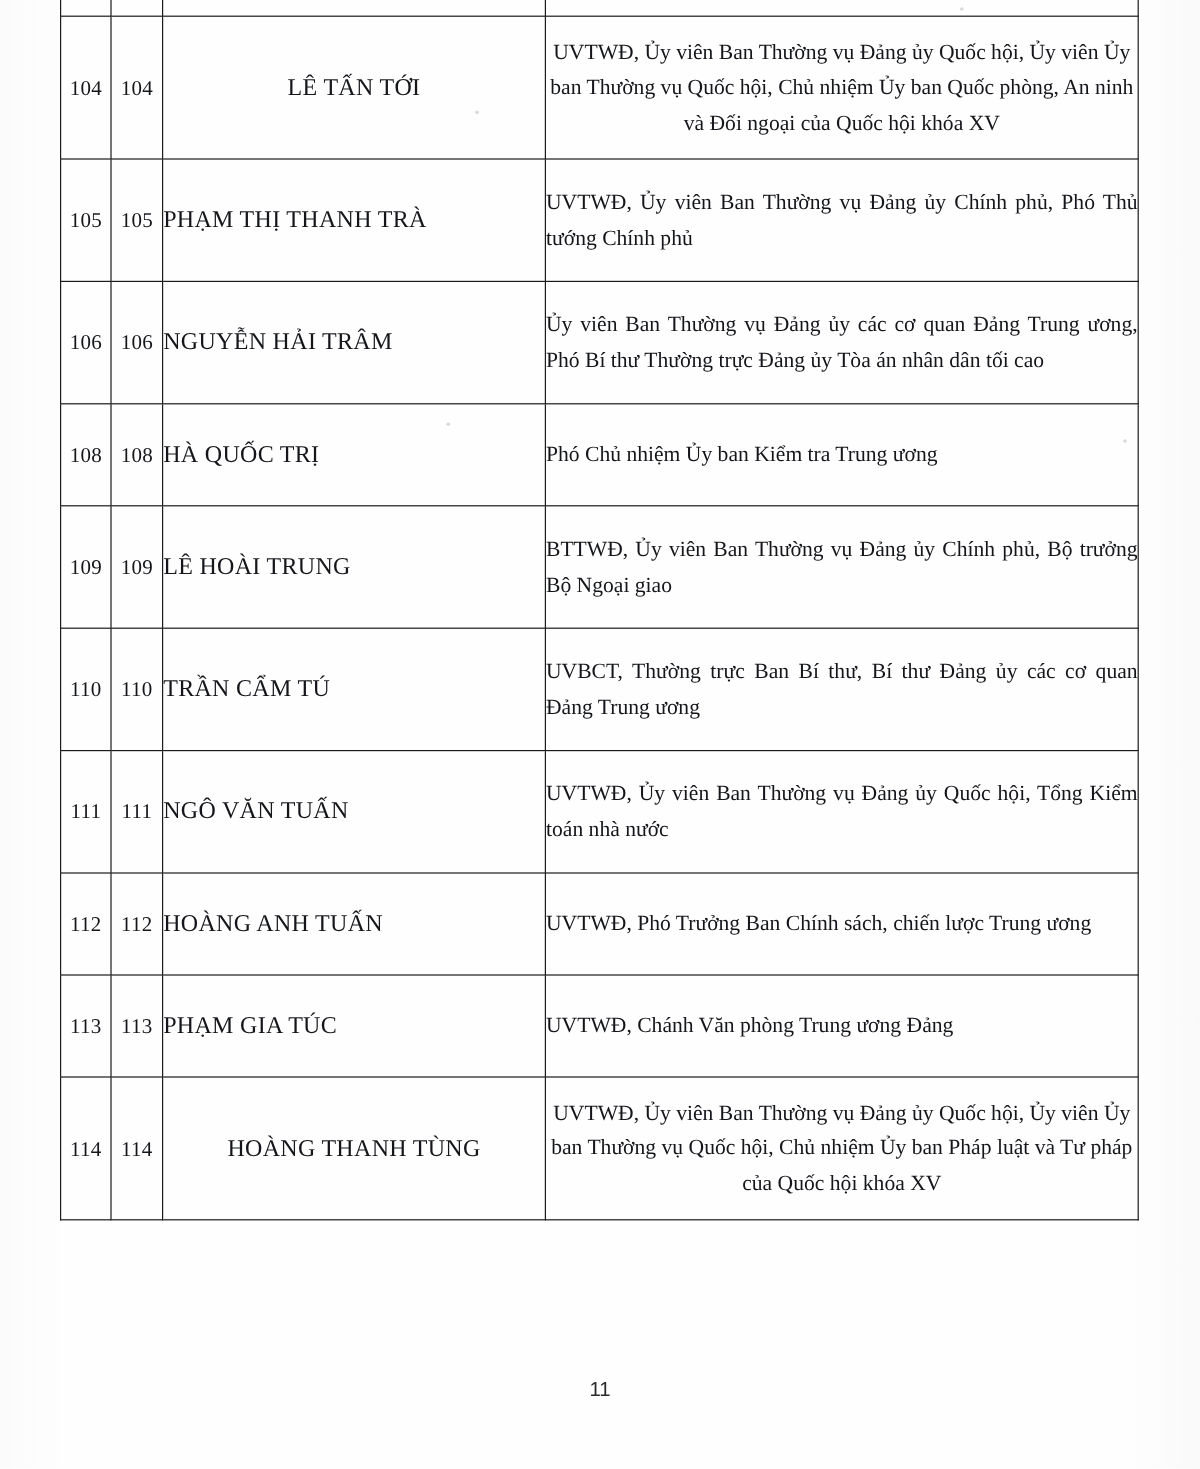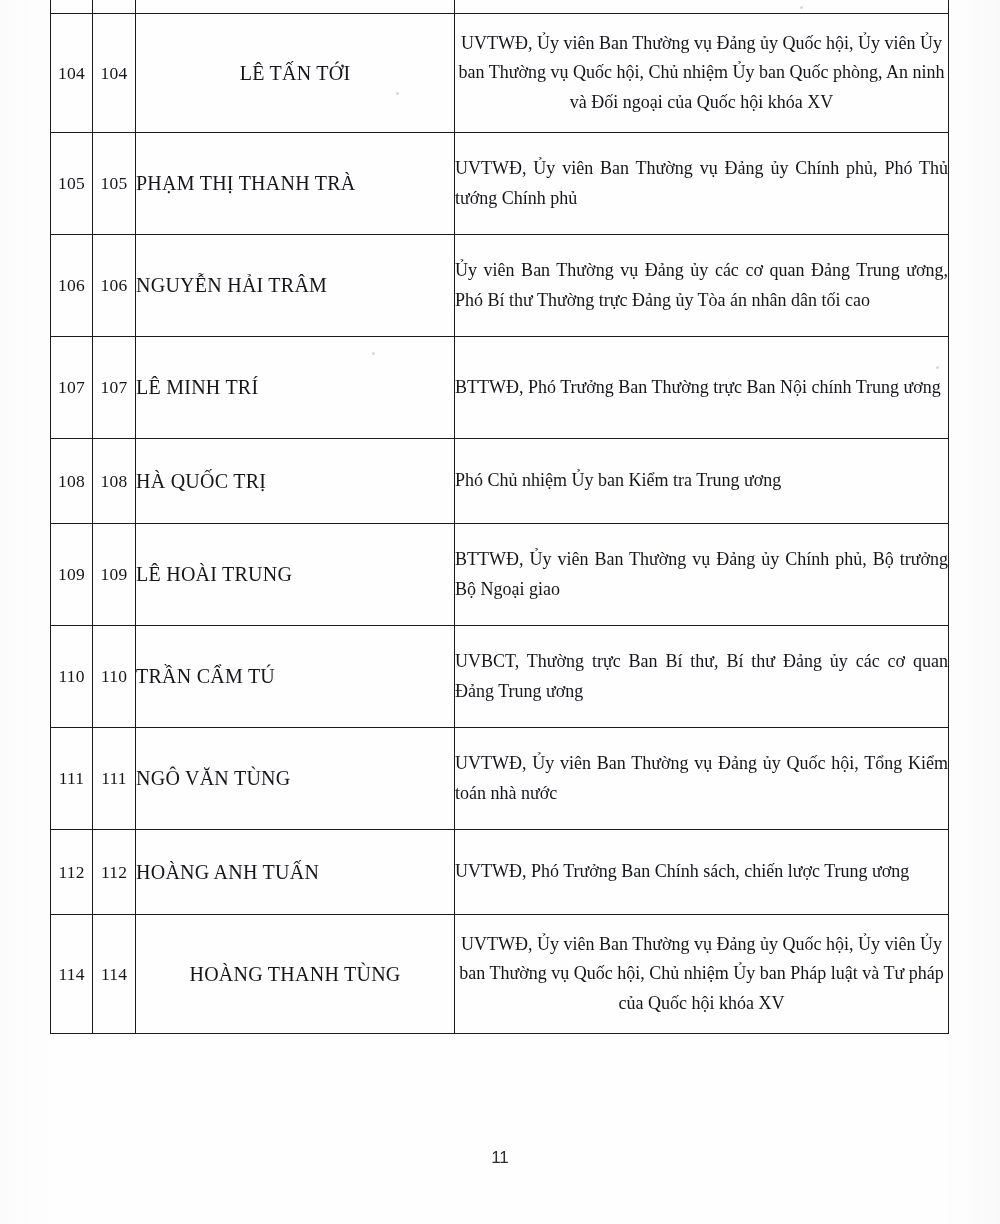--- a/index.html
+++ b/index.html
@@ -150,28 +150,20 @@
             </td>
           </tr>
           <tr class="r-med">
             <td class="seq">106</td>
             <td class="num">106</td>
             <td class="name">NGUYỄN HẢI TRÂM</td>
             <td class="pos">
               <span class="ptext">Ủy viên Ban Thường vụ Đảng ủy các cơ quan Đảng Trung ương, Phó Bí thư Thường trực Đảng ủy Tòa án nhân dân tối cao</span>
             </td>
           </tr>
-          <tr class="r-med">
-            <td class="seq">107</td>
-            <td class="num">107</td>
-            <td class="name">LÊ MINH TRÍ</td>
-            <td class="pos">
-              <span class="ptext">BTTWĐ, Phó Trưởng Ban Thường trực Ban Nội chính Trung ương</span>
-            </td>
-          </tr>
           <tr class="r-short">
             <td class="seq">108</td>
             <td class="num">108</td>
             <td class="name">HÀ QUỐC TRỊ</td>
             <td class="pos">
               <span class="ptext">Phó Chủ nhiệm Ủy ban Kiểm tra Trung ương</span>
             </td>
           </tr>
           <tr class="r-med">
             <td class="seq">109</td>
@@ -185,31 +177,39 @@
             <td class="seq">110</td>
             <td class="num">110</td>
             <td class="name">TRẦN CẨM TÚ</td>
             <td class="pos">
               <span class="ptext">UVBCT, Thường trực Ban Bí thư, Bí thư Đảng ủy các cơ quan Đảng Trung ương</span>
             </td>
           </tr>
           <tr class="r-med">
             <td class="seq">111</td>
             <td class="num">111</td>
-            <td class="name">NGÔ VĂN TÙNG</td>
+            <td class="name">NGÔ VĂN TUẤN</td>
             <td class="pos">
               <span class="ptext">UVTWĐ, Ủy viên Ban Thường vụ Đảng ủy Quốc hội, Tổng Kiểm toán nhà nước</span>
             </td>
           </tr>
           <tr class="r-short">
             <td class="seq">112</td>
             <td class="num">112</td>
             <td class="name">HOÀNG ANH TUẤN</td>
             <td class="pos">
               <span class="ptext">UVTWĐ, Phó Trưởng Ban Chính sách, chiến lược Trung ương</span>
+            </td>
+          </tr>
+          <tr class="r-short">
+            <td class="seq">113</td>
+            <td class="num">113</td>
+            <td class="name">PHẠM GIA TÚC</td>
+            <td class="pos">
+              <span class="ptext">UVTWĐ, Chánh Văn phòng Trung ương Đảng</span>
             </td>
           </tr>
           <tr class="r-tall">
             <td class="seq">114</td>
             <td class="num">114</td>
             <td class="name">HOÀNG THANH TÙNG</td>
             <td class="pos">
               <span class="ptext">UVTWĐ, Ủy viên Ban Thường vụ Đảng ủy Quốc hội, Ủy viên Ủy ban Thường vụ Quốc hội, Chủ nhiệm Ủy ban Pháp luật và Tư pháp của Quốc hội khóa XV</span>
             </td>
           </tr>

